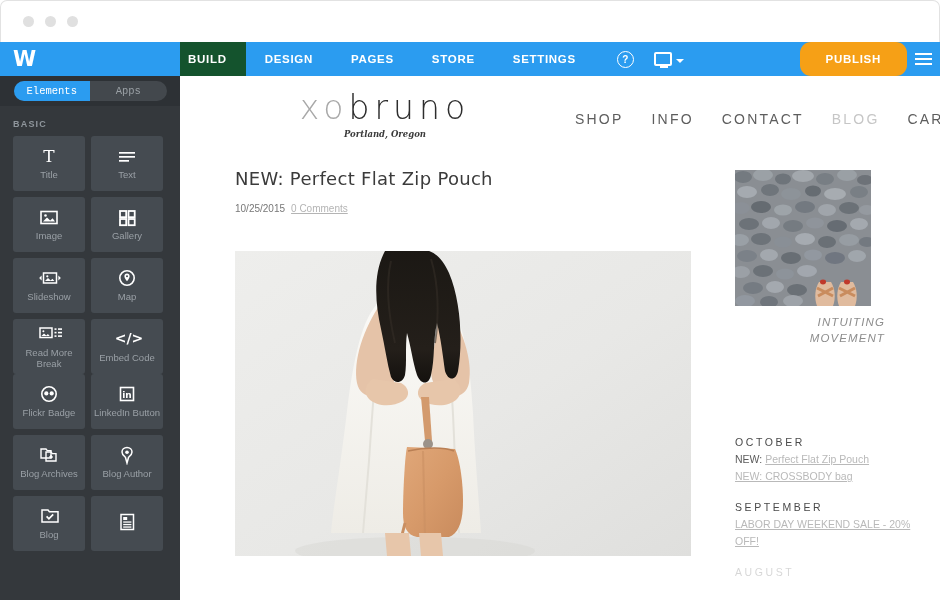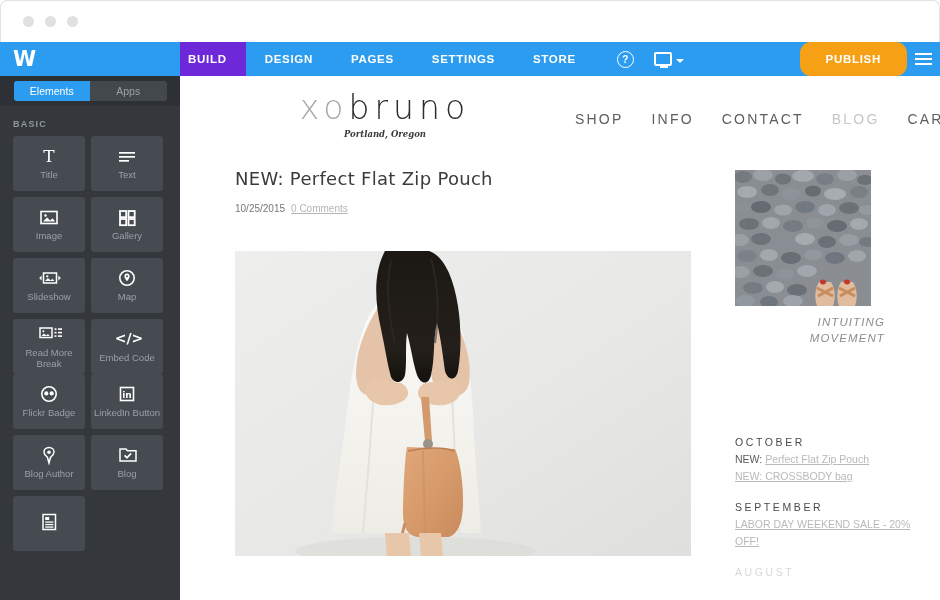--- a/index.html
+++ b/index.html
@@ -44,21 +44,21 @@
     letter-spacing: -1px; line-height: 1;
     font-family: "DejaVu Sans", sans-serif;
   }
   .tabs { display: flex; align-items: stretch; }
   .tab {
     display: flex; align-items: center; justify-content: center;
     padding: 0 19px;
     color: #ffffff; font-size: 11.5px; font-weight: bold;
     letter-spacing: 0.7px; cursor: pointer;
   }
-  .tab.active { background: #6d28d9; padding-left: 8px; }
+  .tab.active { background: #14532d; padding-left: 8px; }
   .tool-icons { display: flex; align-items: center; gap: 20px; padding-left: 22px; }
   .circ-q {
     width: 17px; height: 17px; border-radius: 50%;
     border: 1.4px solid #ffffff; color: #ffffff;
     font-size: 10px; line-height: 15px; text-align: center;
     font-weight: bold; cursor: pointer;
   }
   .monitor-wrap { display: flex; align-items: center; gap: 4px; cursor: pointer; }
   .monitor {
     width: 18px; height: 14px; border: 2px solid #ffffff; border-radius: 2px;
@@ -91,21 +91,21 @@
     width: 180px; height: 524px;
     background: #34383c;
     overflow: hidden;
   }
   .seg-wrap {
     height: 30px; background: #2d3135;
     display: flex; align-items: center; justify-content: center;
   }
   .seg {
     display: flex; width: 153px; height: 20px;
-    background: #43484d; border-radius: 3px; overflow: hidden;
+    background: #43484d; border-radius: 10px; overflow: hidden; font-family: Liberation Mono, monospace;
   }
   .seg-btn {
     flex: 1; display: flex; align-items: center; justify-content: center;
     font-size: 10.5px; color: #9aa0a5; cursor: pointer;
   }
   .seg-btn.active { background: #2b9cf0; color: #ffffff; }
 
   .group-label {
     color: #8f969c; font-size: 9px; letter-spacing: 1.2px;
     font-weight: bold; padding: 13px 0 7px 13px;
@@ -212,22 +212,22 @@
   </div>
 
   <div class="toolbar">
     <div class="wlogo">
       <span class="wmark">W</span>
     </div>
     <div class="tabs">
       <div class="tab active">BUILD</div>
       <div class="tab">DESIGN</div>
       <div class="tab">PAGES</div>
+      <div class="tab">STORE</div>
       <div class="tab">SETTINGS</div>
-      <div class="tab">STORE</div>
     </div>
     <div class="tool-icons">
       <div class="circ-q">?</div>
       <div class="monitor-wrap">
         <span class="monitor"></span>
         <span class="caret-d"></span>
       </div>
     </div>
     <div class="spacer"></div>
     <div class="publish">PUBLISH</div>
@@ -359,20 +359,30 @@
       <div class="tile">
         <span class="ico">
           <svg width="22" height="20" viewBox="0 0 22 20">
               <rect x="4.5" y="3.5" width="13" height="13" fill="none" stroke="#fff" stroke-width="1.6"></rect>
               <text x="11" y="13.6" font-size="9" font-weight="bold" font-family="DejaVu Sans, sans-serif" fill="#fff" text-anchor="middle">in</text>
             </svg>
         </span>
         <span class="tile-label">LinkedIn Button</span>
       </div>
 
+      <div class="tile">
+        <span class="ico">
+          <svg width="24" height="20" viewBox="0 0 24 20">
+              <path d="M3 4h5l1.3 1.6H13V13H3z" fill="none" stroke="#fff" stroke-width="1.4"></path>
+              <path d="M8 7h5l1.3 1.6H18V16H8z" fill="none" stroke="#fff" stroke-width="1.4"></path>
+              <path d="M13 10v3m0 0l-1.6-1.6M13 13l1.6-1.6" stroke="#fff" stroke-width="1.4" fill="none"></path>
+            </svg>
+        </span>
+        <span class="tile-label">Blog Archives</span>
+      </div>
 
       <div class="tile">
         <span class="ico">
           <svg width="22" height="20" viewBox="0 0 22 20">
               <path d="M11 2.5c3 0 5 2 5 4.5 0 2.6-2.2 4-3.4 5.2L11 18l-1.6-5.8C8.2 11 6 9.6 6 7 6 4.5 8 2.5 11 2.5z" fill="none" stroke="#fff" stroke-width="1.5"></path>
               <circle cx="11" cy="7.2" r="1.8" fill="#fff"></circle>
             </svg>
         </span>
         <span class="tile-label">Blog Author</span>
       </div>

